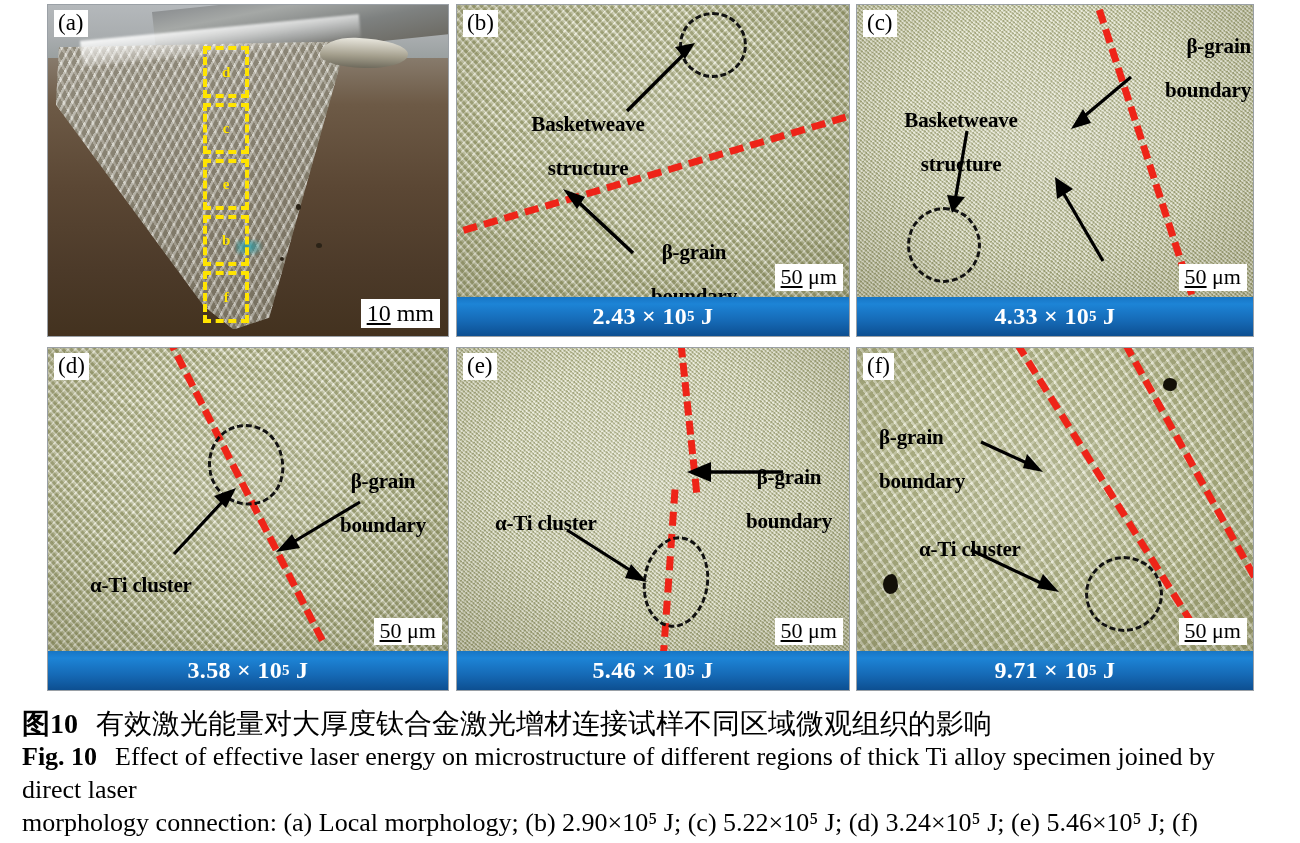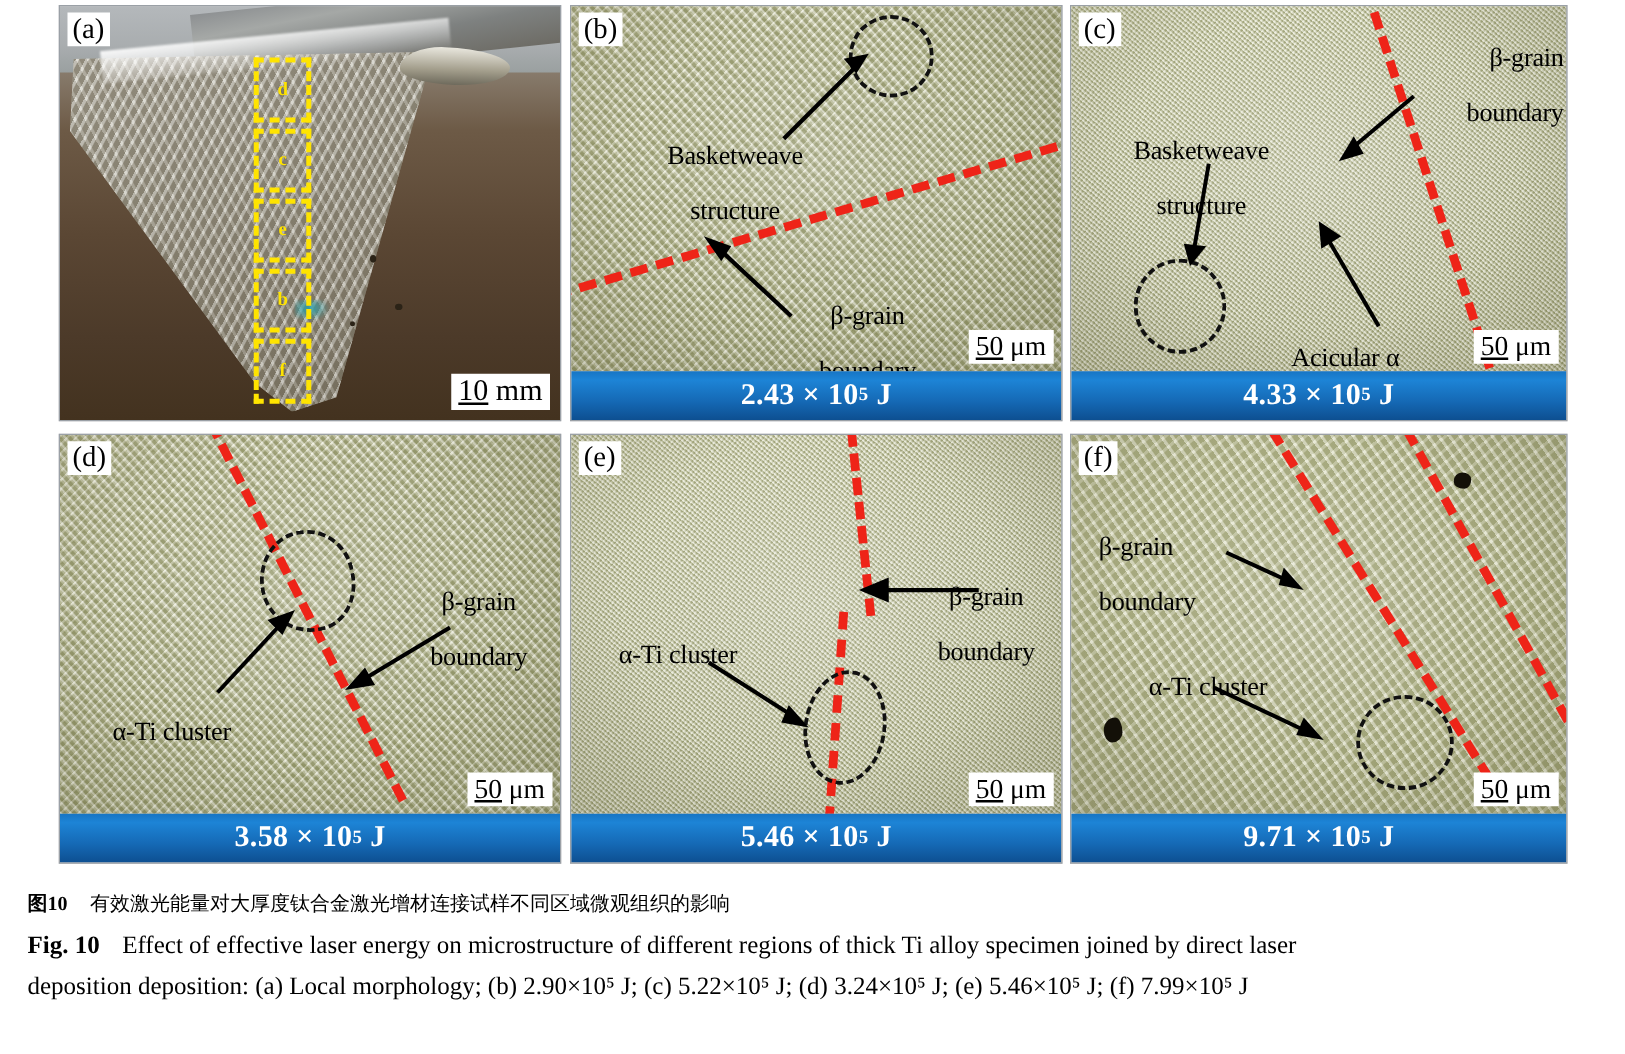--- a/index.html
+++ b/index.html
@@ -195,21 +195,21 @@
     border: 3px dashed #111;
     border-radius: 50%;
     box-sizing: border-box;
   }
 
   
   .anno {
     position: absolute;
     color: #000;
     font-family: "Liberation Serif", serif;
-    font-weight: 400;
+    font-weight: 700;
     font-size: 21px;
     line-height: 1.05;
     white-space: pre-line;
     letter-spacing: -.2px;
   }
   .anno.ctr { text-align: center; }
   .anno.rt  { text-align: right; }
 
   
   .arrow { position: absolute; overflow: visible; }
@@ -266,25 +266,25 @@
   
   #caption {
     position: absolute;
     left: 22px;
     top: 707px;
     width: 1256px;
     color: #000;
   }
   .cap-line {
     font-family: "Liberation Serif", serif;
-    font-size: 20px;
+    font-size: 26px;
     line-height: 33px;
     color: #000;
   }
-  .cap-zh { font-size: 16px; }
+  .cap-zh { font-size: 28px; }
   .cap-zh b, .cap-en b { font-weight: 700; }
   .cap-gap { display: inline-block; width: 18px; }
 </style>
 </head>
 <body>
 
 <div id="figure-grid">
 
   <div class="panel-row" id="row-top">
 
@@ -394,23 +394,20 @@
         <div class="anno rt" style="left:196px; top:8px; width:198px;">
           <span>β-grain</span><br>
           <span>boundary</span>
         </div>
 
         <div class="anno ctr" style="left:8px; top:82px; width:192px;">
           <span>Basketweave</span><br>
           <span>structure</span>
         </div>
 
-        <div class="anno" style="left:176px; top:248px; width:180px;">
-          <span>Acicular α</span>
-        </div>
       </div>
 
       <div class="panel-tag">(c)</div>
 
       <div class="scalebar" style="bottom:45px;">
         <span class="num">50</span><span>&nbsp;</span><span>μm</span>
       </div>
 
       <div class="energy-bar">
         <span>4.33</span>&nbsp;<span>×</span>&nbsp;<span>10</span><sup>5</sup>&nbsp;<span>J</span>
@@ -551,15 +548,15 @@
 
   <div class="cap-line cap-zh">
     <b>图10</b><span class="cap-gap"></span><span>有效激光能量对大厚度钛合金激光增材连接试样不同区域微观组织的影响</span>
   </div>
 
   <div class="cap-line cap-en">
     <b>Fig. 10</b><span class="cap-gap"></span><span>Effect of effective laser energy on microstructure of different regions of thick Ti alloy  specimen joined by direct laser</span>
   </div>
 
   <div class="cap-line cap-en">
-    <span>deposition deposition: </span><span>(a) Local morphology</span><span>; </span><span>(b) 2.90×10⁵ J</span><span>; </span><span>(c) 5.22×10⁵ J</span><span>; </span><span>(d) 3.24×10⁵ J</span><span>; </span><span>(e) 5.46×10⁵ J</span><span>; </span><span>(f) 7.99×10⁵ J</span>
+    <span>morphology connection: </span><span>(a) Local morphology</span><span>; </span><span>(b) 2.90×10⁵ J</span><span>; </span><span>(c) 5.22×10⁵ J</span><span>; </span><span>(d) 3.24×10⁵ J</span><span>; </span><span>(e) 5.46×10⁵ J</span><span>; </span><span>(f) 7.99×10⁵ J</span>
   </div>
 </div>
 
 </body></html>

